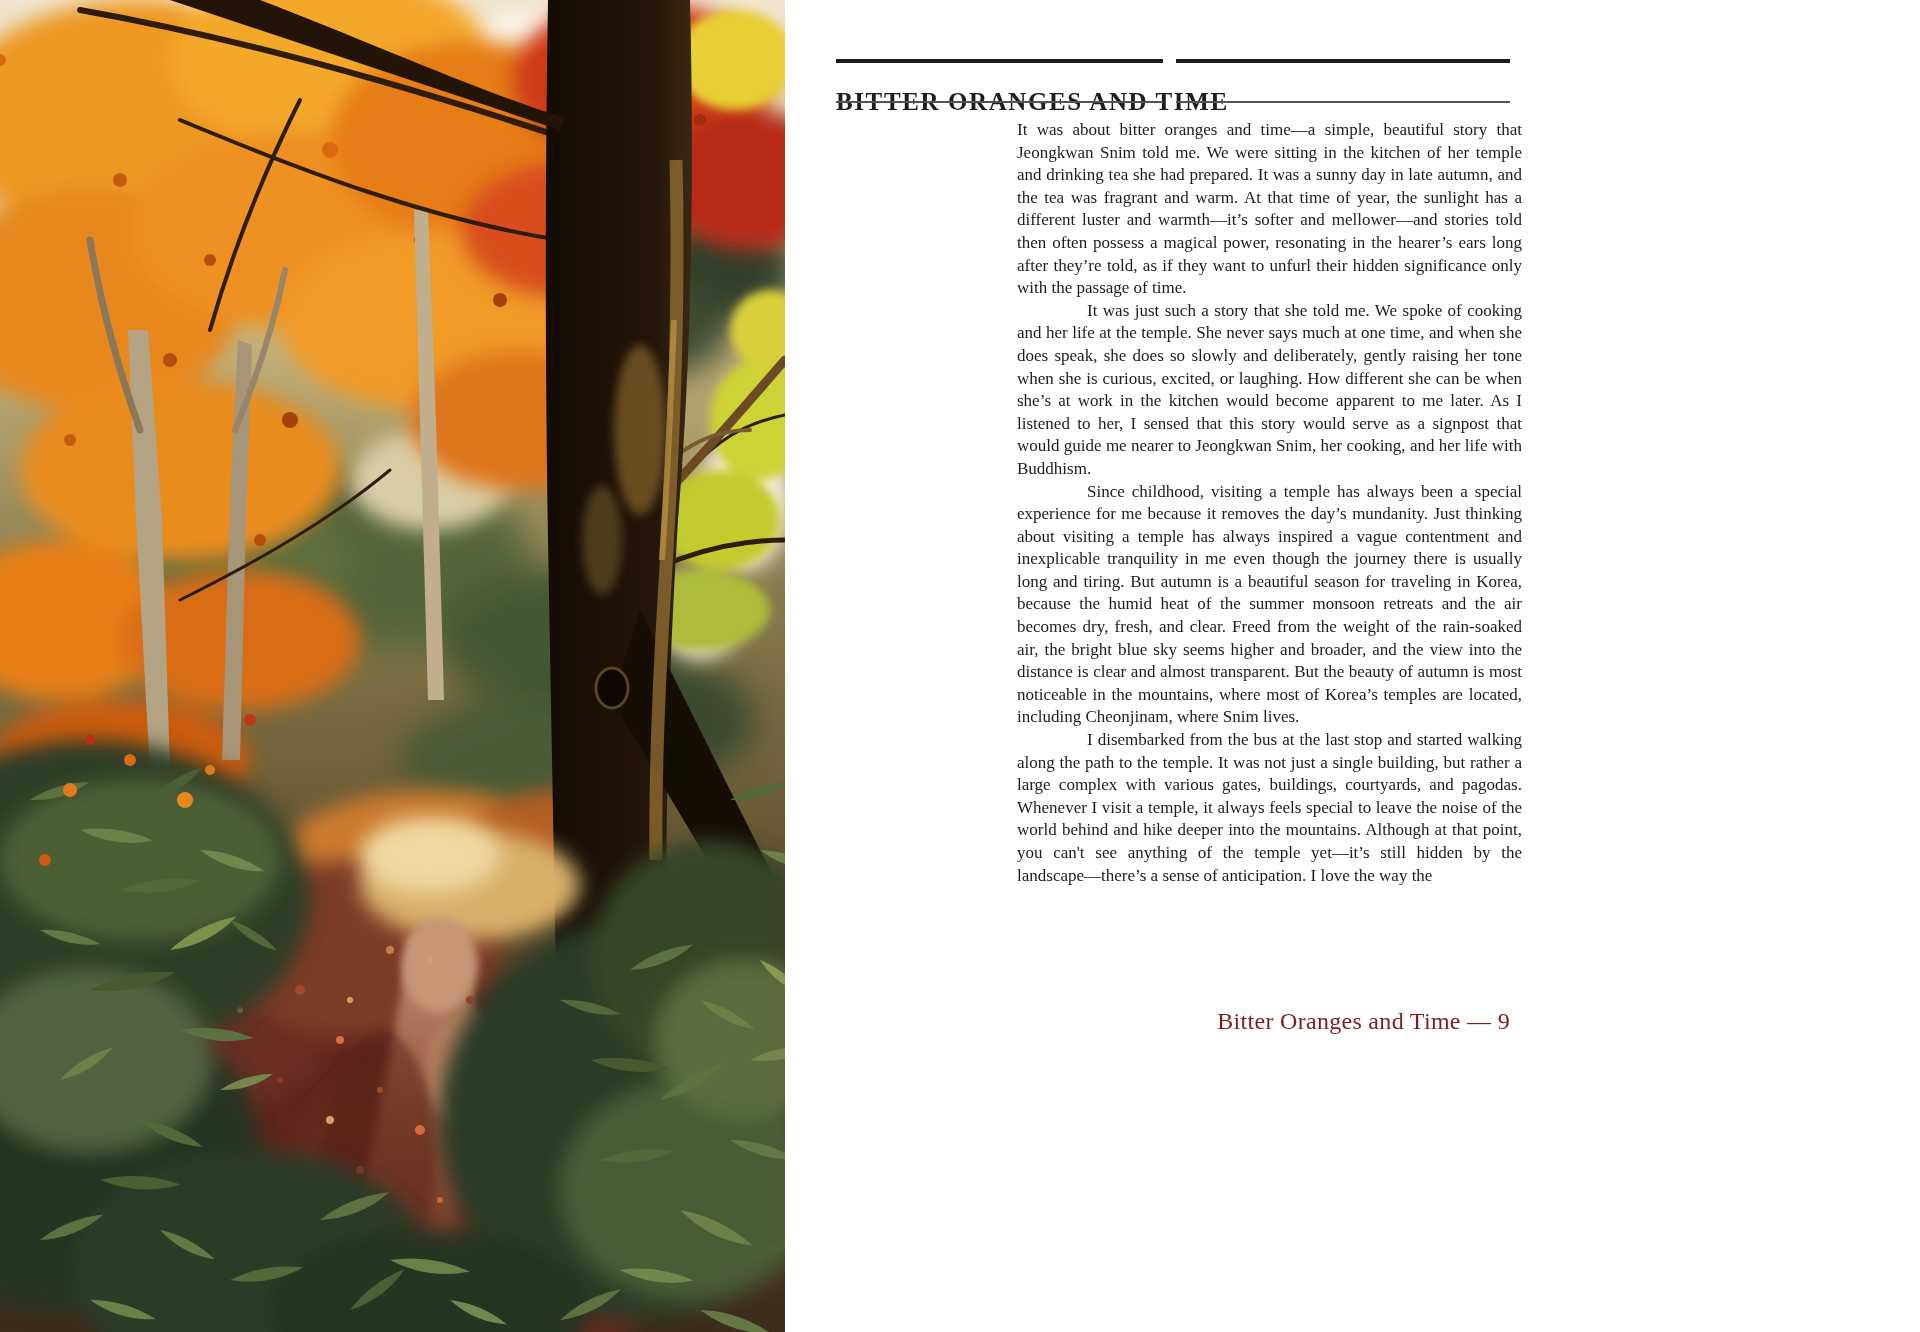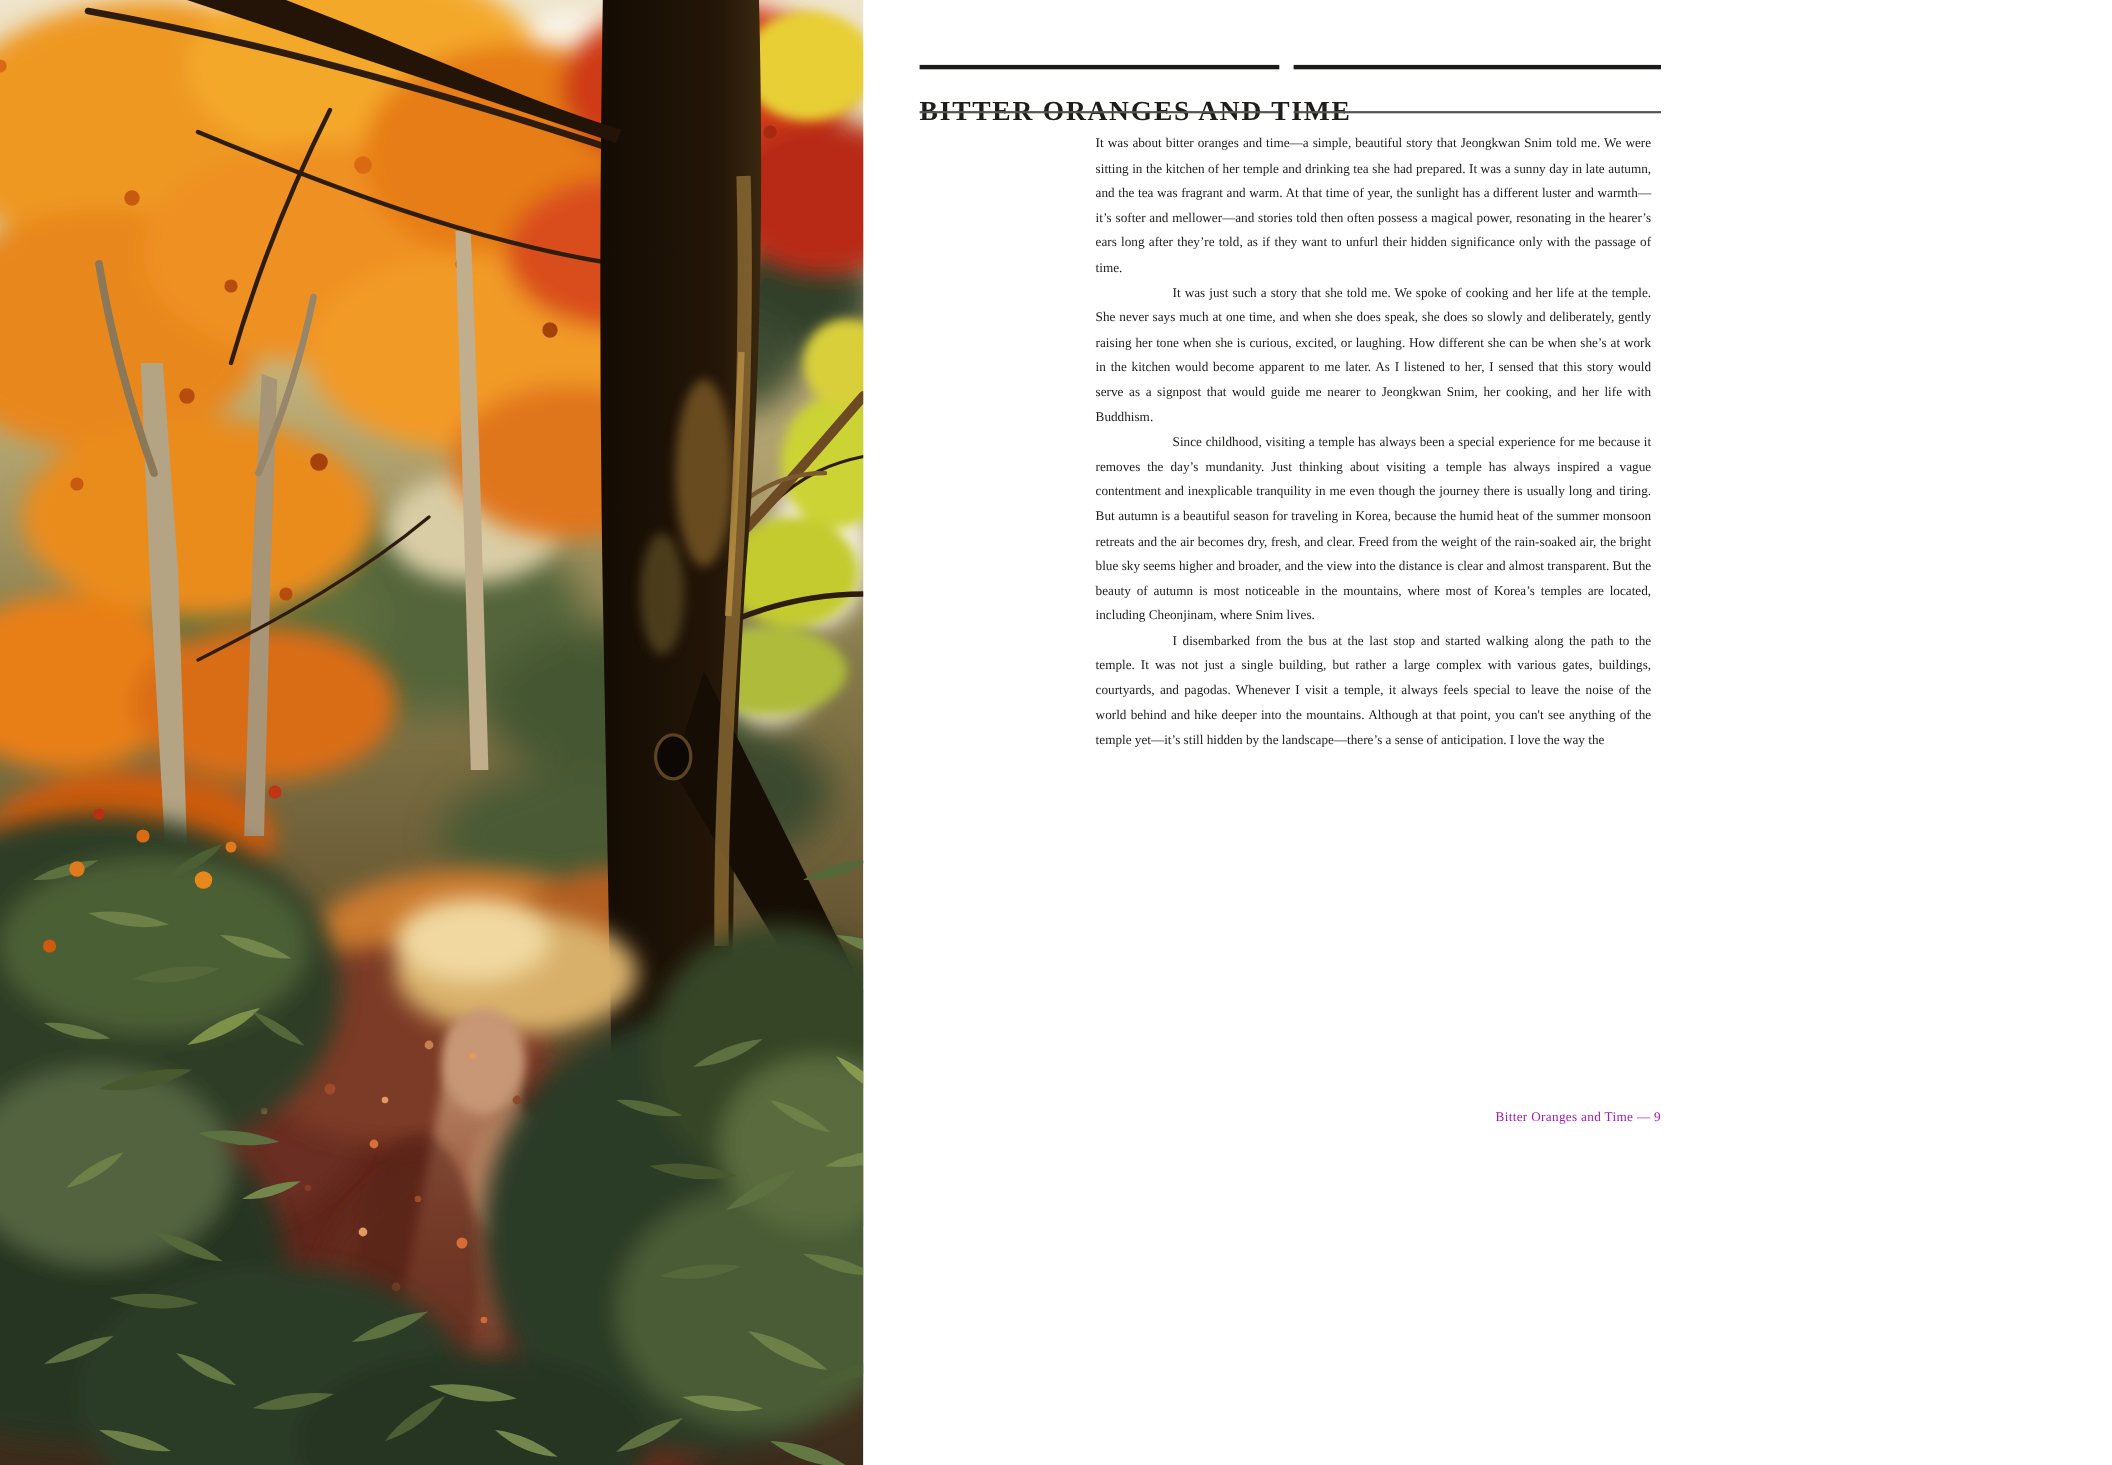--- a/index.html
+++ b/index.html
@@ -20,30 +20,30 @@
   .rule-left-bottom{left:51px;top:101px;width:327px;}
   .rule-right-bottom{left:391px;top:101px;width:334px;}
 
   .chapter-title{
     position:absolute;left:51px;top:71px;width:600px;
     font-size:25px;font-weight:700;letter-spacing:1.6px;
     color:#1e1d1b;white-space:nowrap;
   }
 
   .body-text{
-    position:absolute;left:211px;top:119px;width:505px;
-    font-size:12px;line-height:22.6px;color:#1d1c1a;
+    position:absolute;left:232px;top:119px;width:505px;
+    font-size:17px;line-height:22.6px;color:#1d1c1a;
     text-align:justify;
   }
   .body-text p{margin:0;text-indent:70px;}
   .body-text p.first{text-indent:0;}
 
   .running-footer{
     position:absolute;left:220px;top:1008px;width:505px;
-    text-align:right;font-size:12px;color:#a21caf;letter-spacing:.3px;
+    text-align:right;font-size:24px;color:#7f1d1d;letter-spacing:.3px;
   }
 </style>
 </head>
 <body>
 
 <div class="spread">
 
   <div class="photo">
     <svg viewBox="0 0 785 1332" xmlns="http://www.w3.org/2000/svg">
       <defs>

